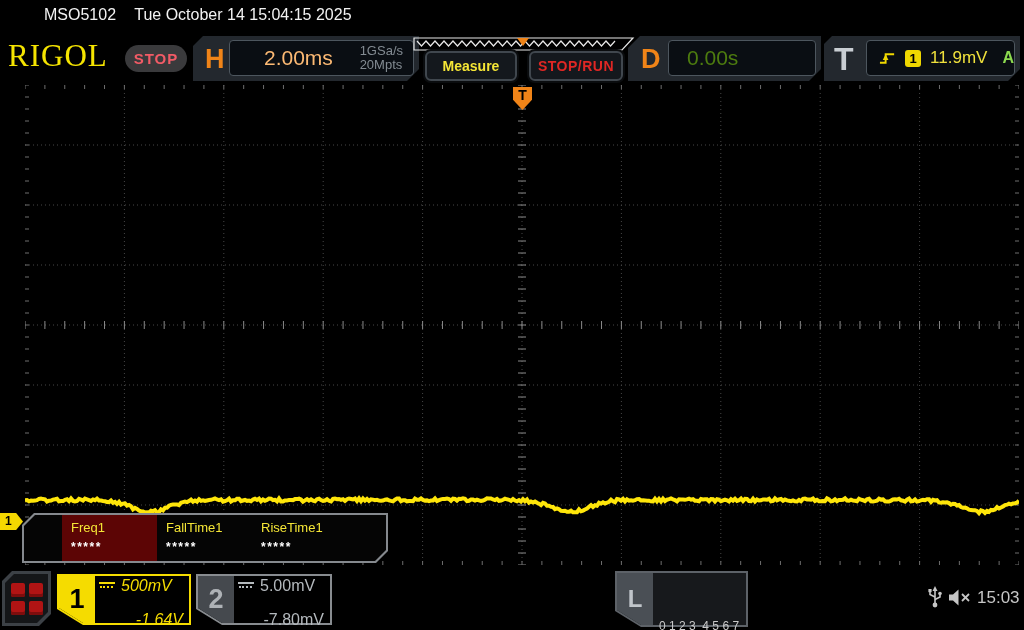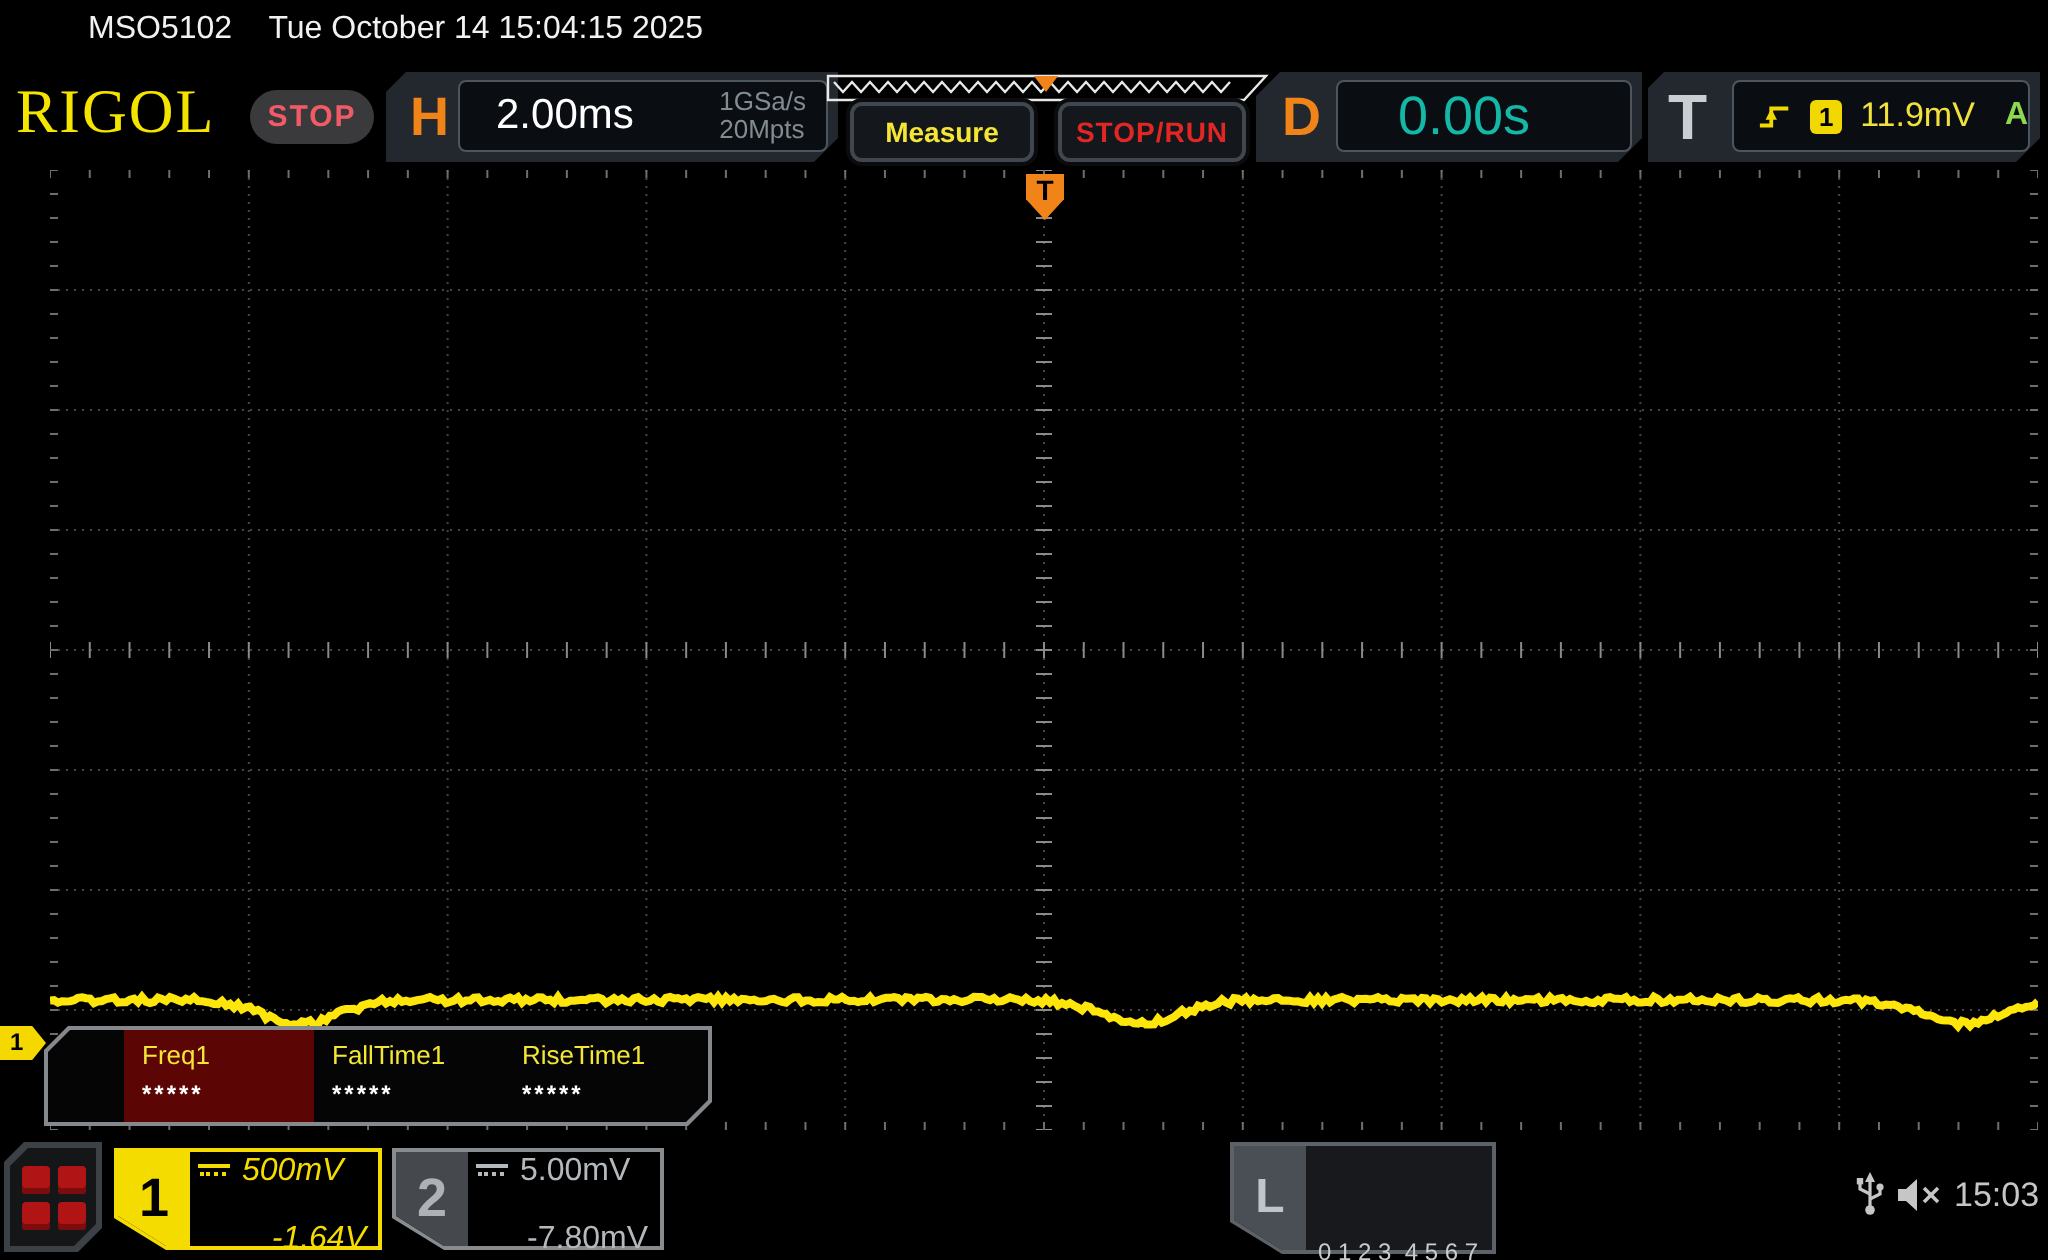--- a/index.html
+++ b/index.html
@@ -19,53 +19,53 @@
   .hgroup { background:#23282e; }
   .hgroup .tab-letter { position:absolute; top:50%; transform:translateY(-50%);
     font-weight:bold; }
   .hgroup .inner { position:absolute; top:4px; bottom:5px; right:5px;
     background:#0a0e13; border:1px solid #4d565e; border-radius:4px;
     display:flex; align-items:center; }
   #h-group { left:193px; top:36px; width:226px; height:45px;
     clip-path:polygon(10px 0,100% 0,100% calc(100% - 12px),calc(100% - 12px) 100%,0 100%,0 10px); }
   #h-group .tab-letter { left:12px; color:#f08418; font-size:27px; }
   #h-group .inner { left:36px; }
-  #h-timebase { color:#ffffff; font-size:21px; padding-left:18px; flex:1; }
+  #h-timebase { color:#fdba74; font-size:21px; padding-left:34px; flex:1; }
   #h-acq { color:#838b92; font-size:13px; line-height:1.1;
     padding-right:10px; }
   #wavebar { left:413px; top:37px; width:222px; height:14px; }
   .toolbtn { top:51px; height:30px; background:#14181d; border:2px solid #40474e;
     border-radius:6px; text-align:center; font-weight:bold;
     box-shadow:0 0 0 2px #0a0c0e; }
   #btn-measure { left:425px; width:92px; color:#f5e636; font-size:14px; line-height:26px; }
   #btn-stoprun { left:529px; width:94px; color:#e02724; font-size:14px; line-height:26px;
     letter-spacing:0.5px; }
   #d-group { left:628px; top:36px; width:193px; height:45px;
     clip-path:polygon(12px 0,100% 0,100% calc(100% - 12px),calc(100% - 12px) 100%,0 100%,0 12px); }
   #d-group .tab-letter { left:13px; color:#f08418; font-size:27px; }
   #d-group .inner { left:40px; }
-  #d-value { color:#14b8a6; font-size:27px; padding-left:30px; }
+  #d-value { color:#4d7c0f; font-size:21px; padding-left:18px; }
   #t-group { left:824px; top:36px; width:196px; height:45px;
     clip-path:polygon(8px 0,100% 0,100% calc(100% - 12px),calc(100% - 12px) 100%,0 100%,0 8px); }
   #t-group .tab-letter { left:10px; color:#c9ced3; font-size:32px; }
   #t-group .inner { left:42px; padding-left:12px; gap:9px; }
   #trig-badge { width:17px; height:17px; background:#f0d800; border-radius:3px;
     color:#000; font-weight:bold; font-size:13px; text-align:center; line-height:17px; }
   #trig-level { color:#f0e13c; font-size:17px; }
   #trig-mode { color:#8cd94f; font-size:16px; font-weight:bold; margin-left:6px; }
   
   #grid-area { left:25px; top:85px; width:994px; height:480px; }
   #trig-marker { left:513px; top:87px; width:19px; height:23px; background:#f08418;
     clip-path:polygon(0 0,100% 0,100% 55%,50% 100%,0 55%);
     color:#000; font-weight:bold; font-size:14px; text-align:center; line-height:17px; }
   #ch1-marker { left:0; top:513px; width:23px; height:17px; background:#f5d800;
     clip-path:polygon(0 0,70% 0,100% 50%,70% 100%,0 100%);
     color:#000; font-weight:bold; font-size:12px; line-height:17px; padding-left:5px; }
   
-  #meas-outer { left:22px; top:513px; width:334px; height:50px; background:#85898e;
+  #meas-outer { left:22px; top:513px; width:366px; height:50px; background:#85898e;
     clip-path:polygon(12px 0,100% 0,100% calc(100% - 12px),calc(100% - 12px) 100%,0 100%,0 12px); }
   #meas-inner { position:absolute; inset:2px; background:#050505; display:flex;
     clip-path:polygon(11px 0,100% 0,100% calc(100% - 11px),calc(100% - 11px) 100%,0 100%,0 11px); }
   .meas-spacer { width:38px; }
   .meas-col { width:95px; padding:5px 0 0 9px; }
   .meas-col.selected { background:#5c0505; }
   .meas-label { color:#f5e636; font-size:13px; }
   .meas-value { color:#fff; font-size:12px; letter-spacing:1.5px; margin-top:5px;
     font-weight:bold; }
   

